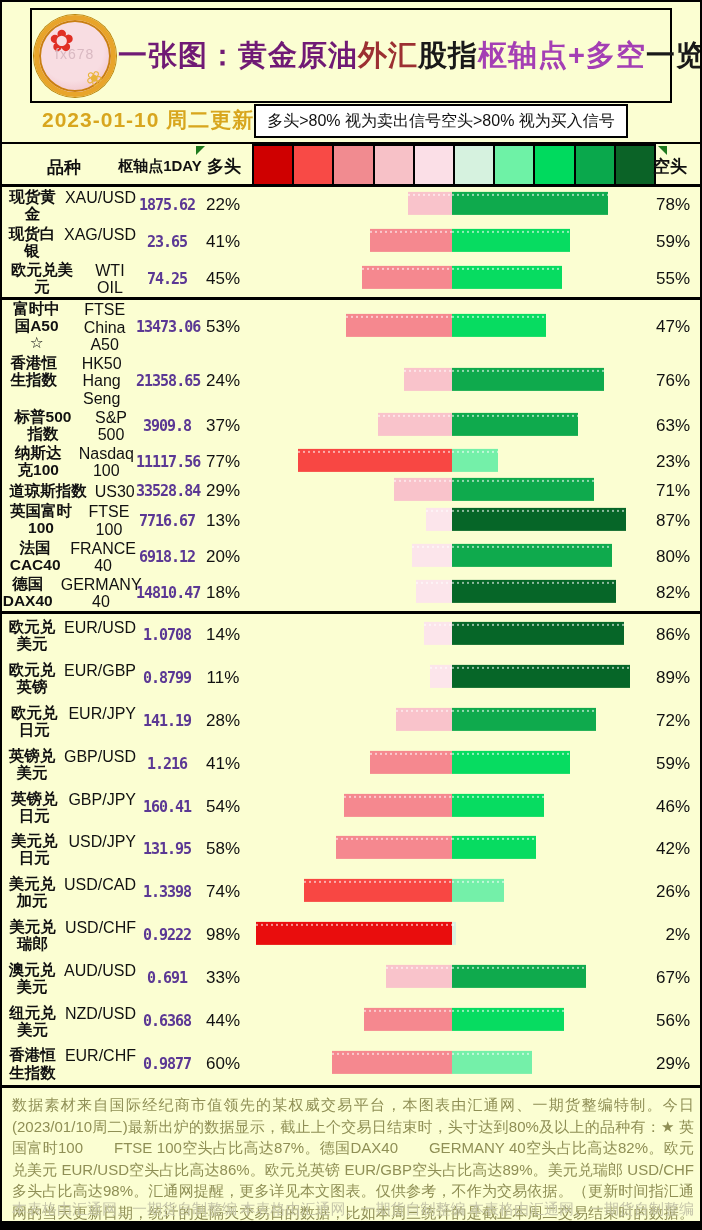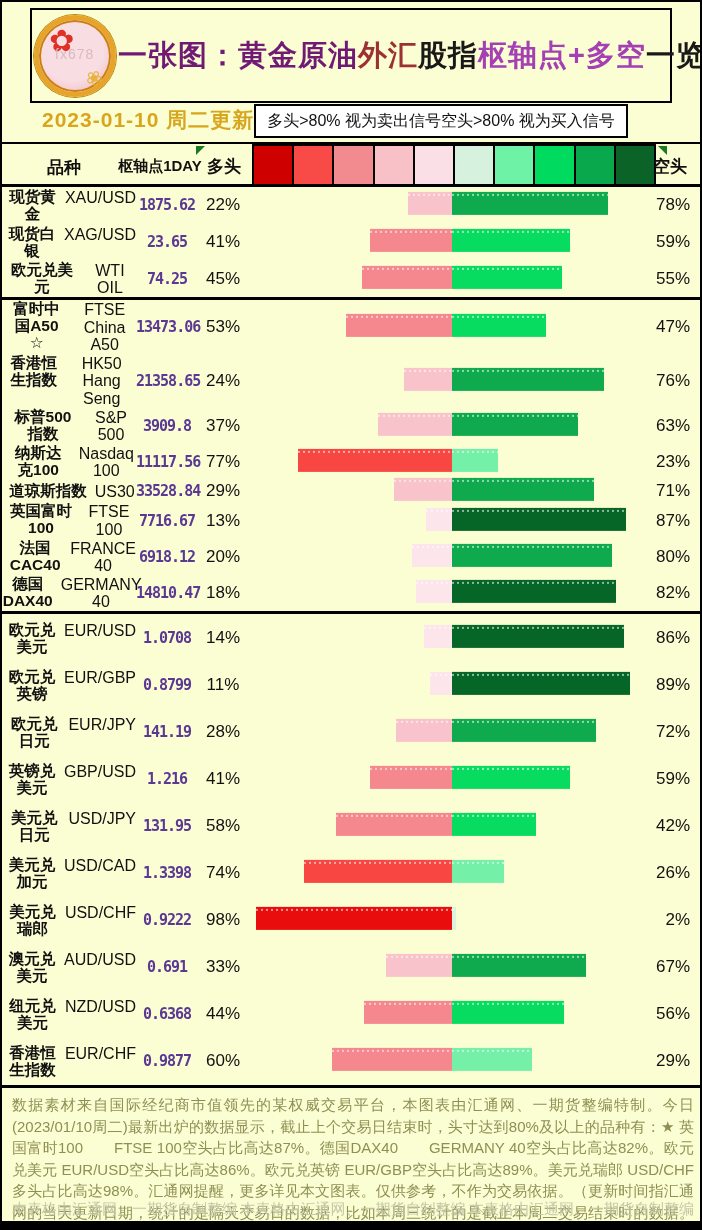--- a/index.html
+++ b/index.html
@@ -306,20 +306,33 @@
           <div class="cell-pivot">1.216</div>
           <div class="cell-long">41%</div>
           <div class="barcell">
             <div class="bar" style="left: 122px; width: 82px; background: rgb(245, 136, 143);"></div>
             <div class="bar" style="left: 204px; width: 118px; background: rgb(7, 220, 97);"></div>
           </div>
           <div class="cell-short">59%</div>
         </div>
         <div class="row">
           <div class="cell-name">
+            <div class="name-cn">英镑兑日元</div>
+            <div class="name-en">GBP/JPY</div>
+          </div>
+          <div class="cell-pivot">160.41</div>
+          <div class="cell-long">54%</div>
+          <div class="barcell">
+            <div class="bar" style="left: 96px; width: 108px; background: rgb(245, 136, 143);"></div>
+            <div class="bar" style="left: 204px; width: 92px; background: rgb(7, 220, 97);"></div>
+          </div>
+          <div class="cell-short">46%</div>
+        </div>
+        <div class="row">
+          <div class="cell-name">
             <div class="name-cn">美元兑日元</div>
             <div class="name-en">USD/JPY</div>
           </div>
           <div class="cell-pivot">131.95</div>
           <div class="cell-long">58%</div>
           <div class="barcell">
             <div class="bar" style="left: 88px; width: 116px; background: rgb(245, 136, 143);"></div>
             <div class="bar" style="left: 204px; width: 84px; background: rgb(7, 220, 97);"></div>
           </div>
           <div class="cell-short">42%</div>

